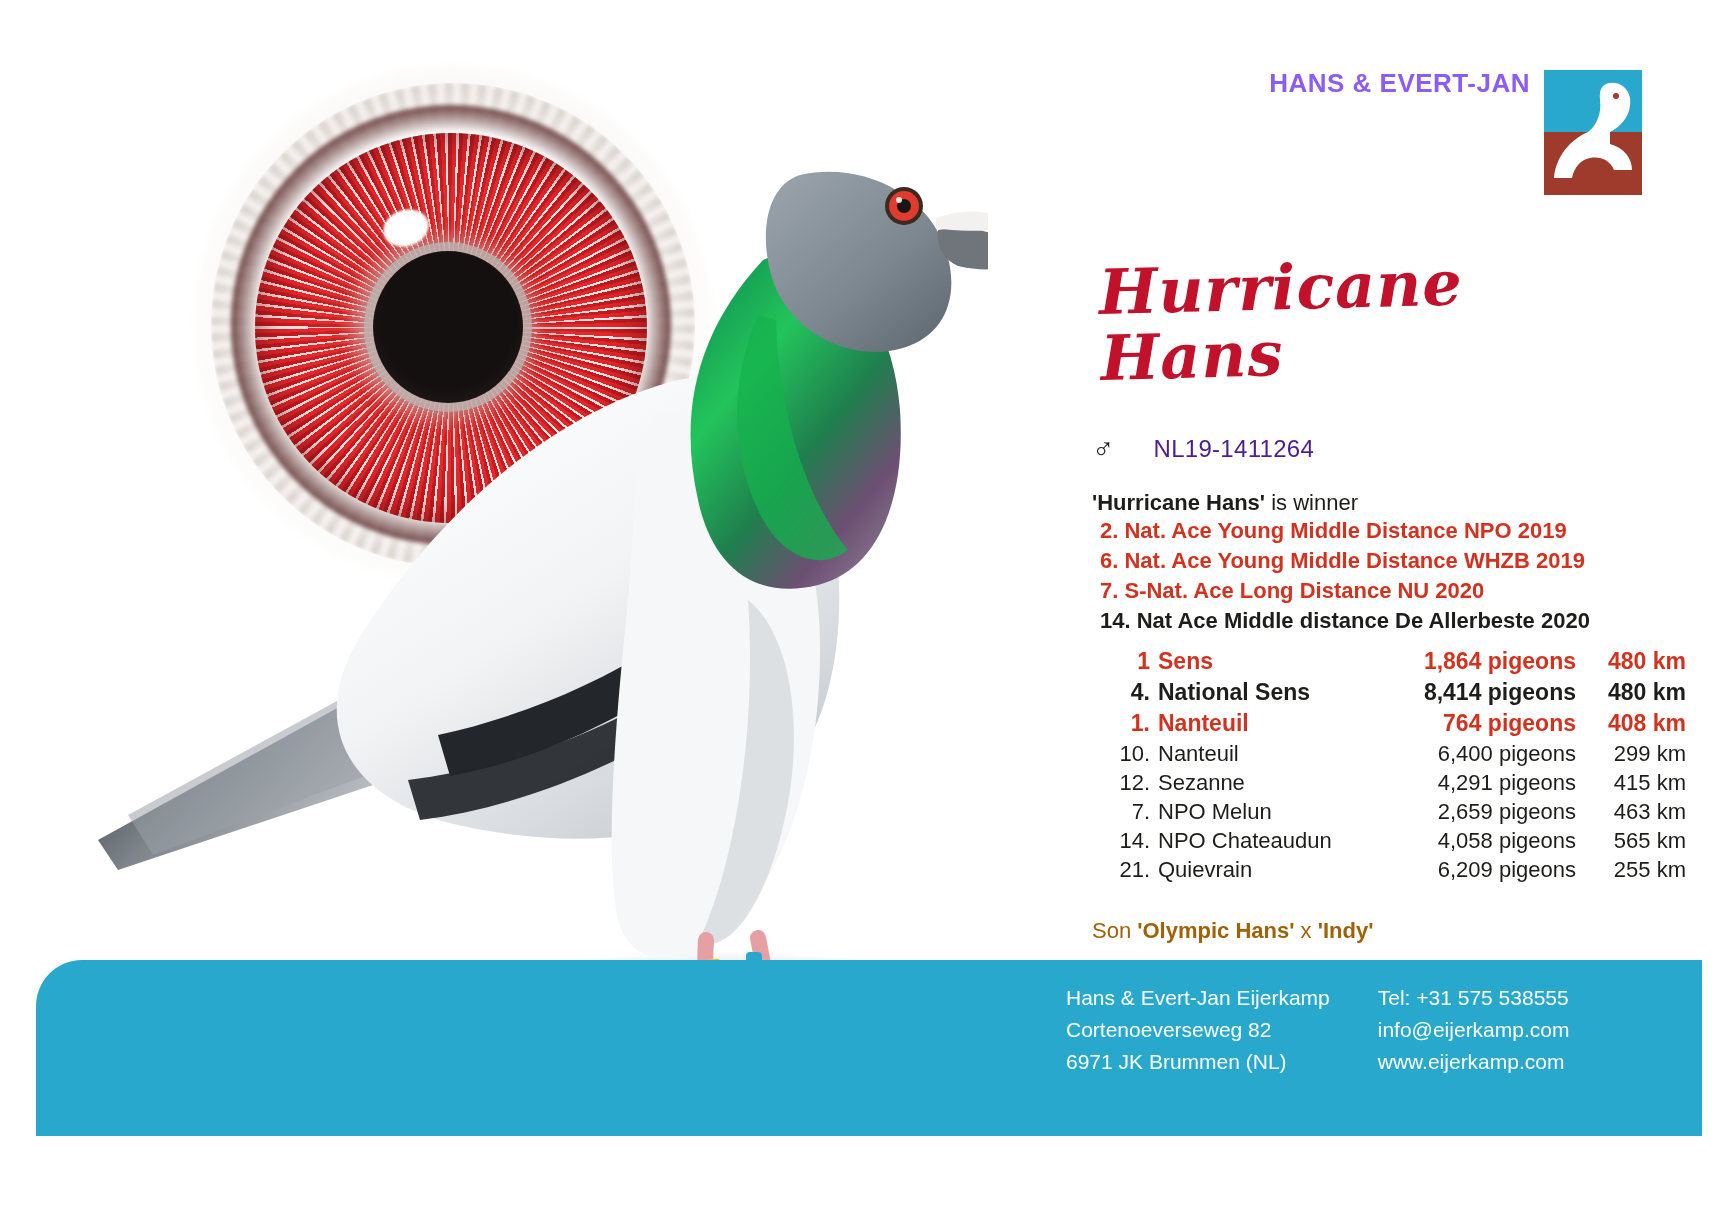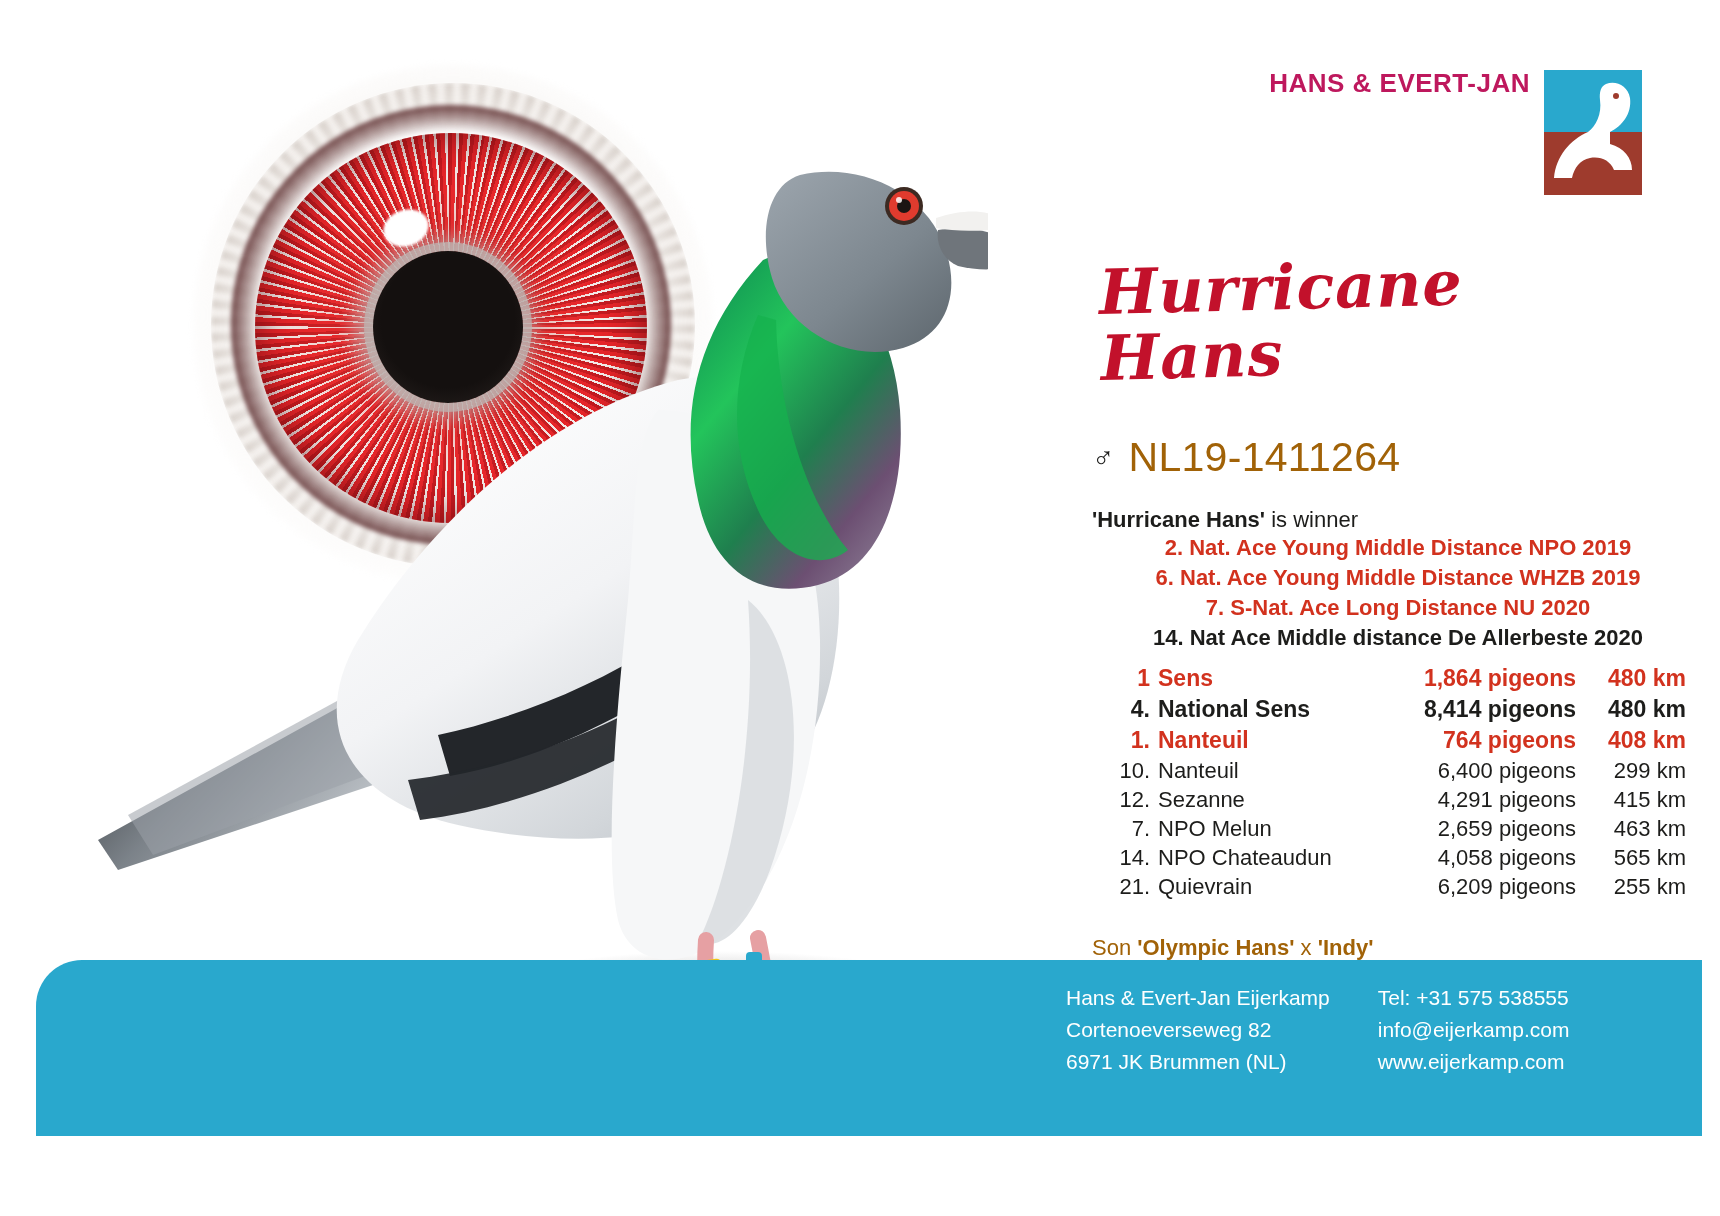--- a/index.html
+++ b/index.html
@@ -136,21 +136,21 @@
     height: 130px;
   }
   .logo-text {
     position: absolute;
     right: 112px;
     top: 0;
     text-align: right;
     width: 290px;
   }
   .logo-line1 {
-    color: #be185d;
+    color: #8b5cf6;
     font-weight: bold;
     font-size: 26px;
     letter-spacing: .5px;
     line-height: 30px;
     white-space: nowrap;
   }
   .logo-line2 {
     color: #c2112b;
     font-weight: bold;
     font-size: 49px;
@@ -191,34 +191,34 @@
     gap: 14px;
     margin-top: 42px;
     margin-left: 4px;
   }
   .sex-icon {
     font-size: 30px;
     color: #1d1d1b;
     line-height: 30px;
   }
   .ring-number {
-    font-size: 41px;
-    color: #a16207;
+    font-size: 24px;
+    color: #4c1d95;
     letter-spacing: .3px;
+    margin-left: 25px;
   }
   .winner-line {
     margin-top: 26px;
     margin-left: 4px;
     font-size: 22px;
     color: #1d1d1b;
   }
   .winner-line b { font-weight: bold; }
   .titles {
-    margin-left: 20px;
-    text-align: center;
+    margin-left: 12px;
   }
   .title-item {
     font-size: 22px;
     font-weight: bold;
     line-height: 30px;
     color: #1d1d1b;
   }
   .title-item.red { color: #d2321e; }
 
   .results {

